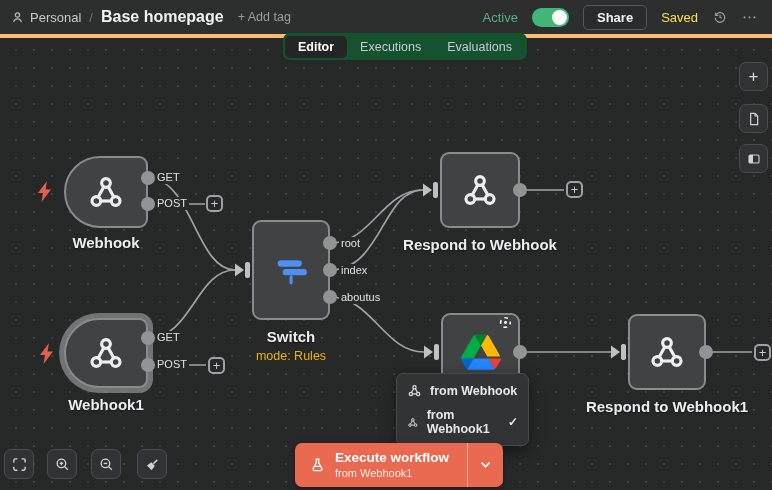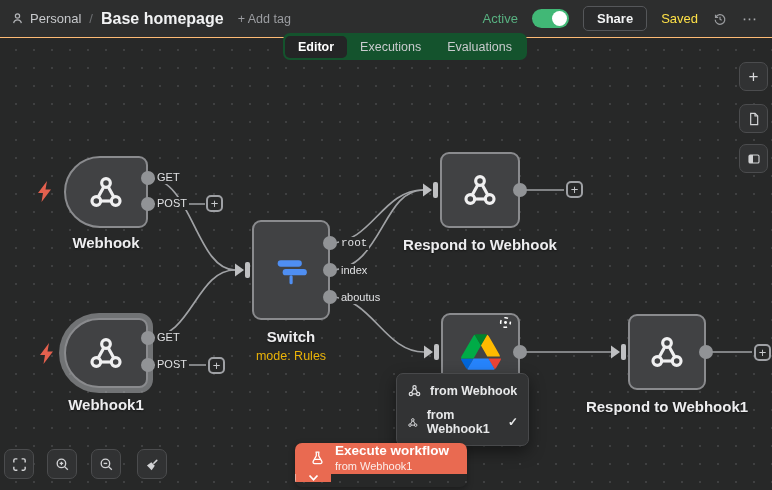--- a/index.html
+++ b/index.html
@@ -2,21 +2,21 @@
 <html><head>
 <meta charset="utf-8">
 <style>
   * { margin:0; padding:0; box-sizing:border-box; }
   html,body { background:#1d1e1f; }
   body { font-family:"Liberation Sans", sans-serif; }
   #app { position:relative; width:772px; height:490px; overflow:hidden; background:#272828; }
 
   
   #topbar { position:absolute; left:0; top:0; width:772px; height:38px; background:#2d2e2e;
-            border-bottom:1px solid #fdba74; display:flex; align-items:center; z-index:10; }
+            border-bottom:4px solid #fdba74; display:flex; align-items:center; z-index:10; }
   .tb-left { display:flex; align-items:center; gap:8px; padding-left:11px; }
   .crumb-proj { display:flex; align-items:center; gap:6px; color:#c7c9cc; font-size:13px; }
   .crumb-sep { color:#6d6f72; font-size:13px; }
   .crumb-title { color:#f1f2f3; font-size:16px; font-weight:700; }
   .add-tag { color:#9b9da1; font-size:12.5px; margin-left:6px; }
   .tb-right { margin-left:auto; display:flex; align-items:center; gap:14px; padding-right:14px; }
   .active-lbl { color:#58b181; font-size:13px; }
   .toggle { width:37px; height:19px; border-radius:10px; background:#41b876; position:relative; }
   .toggle .knob { position:absolute; right:2px; top:2px; width:15px; height:15px; border-radius:50%; background:#fff; }
   .share-btn { background:#2a2b2c; border:1px solid #55575a; color:#f2f3f4; font-size:13px; font-weight:600;
@@ -59,21 +59,21 @@
   .dd-item { display:flex; align-items:center; gap:8px; padding:5px 10px; color:#e7e8e9; font-size:12.5px; font-weight:600; }
   .dd-check { margin-left:auto; color:#e8e9ea; font-size:12px; }
 
   
   .sq-btn { position:absolute; width:30px; height:30px; background:#313233; border:1px solid #4b4c4e;
             border-radius:7px; display:flex; align-items:center; justify-content:center; color:#d2d3d5; z-index:7; padding:0; }
   .sq-btn .big-plus { font-size:17px; color:#d8d9db; line-height:1; }
 
   
   #exec-btn { position:absolute; left:295px; top:443px; height:44px; display:flex; border-radius:7px;
-              overflow:hidden; z-index:8; box-shadow:0 2px 6px rgba(0,0,0,.3);flex-direction:column; }
+              overflow:hidden; z-index:8; box-shadow:0 2px 6px rgba(0,0,0,.3); }
   .exec-main { background:#e96a51; display:flex; align-items:center; gap:9px; padding:0 18px 0 14px; border:none; }
   .exec-text { display:flex; flex-direction:column; align-items:flex-start; line-height:1.25; }
   .exec-title { color:#fff; font-size:13.5px; font-weight:700; }
   .exec-sub { color:rgba(255,255,255,.88); font-size:11px; }
   .exec-caret { background:#e96a51; border:none; border-left:1px solid rgba(255,255,255,.45); width:36px;
                 display:flex; align-items:center; justify-content:center; }
 </style>
 </head>
 <body>
 
@@ -195,21 +195,21 @@
   <button class="plus-btn" style="left:208px; top:357px;">+</button>
   <div class="node-label" style="left:64px; top:396px; width:84px;">Webhook1</div>
 
   <div class="node" style="left:252px; top:220px; width:78px; height:100px;">
     <svg width="40" height="40" viewBox="0 0 24 24" fill="#4f8ef2">
       <rect x="4" y="6.2" width="14.5" height="3.8" rx="1.9"></rect>
       <rect x="7" y="11.4" width="14.5" height="3.8" rx="1.9"></rect>
       <rect x="11.1" y="15.2" width="1.9" height="5.4" rx="0.9"></rect>
     </svg>
   </div>
-  <span class="port-label" style="left:339px; top:237px;font-family:Liberation Mono, monospace;">root</span>
+  <span class="port-label" style="left:339px; top:237px;">root</span>
   <span class="port-label" style="left:339px; top:264px;">index</span>
   <span class="port-label" style="left:339px; top:291px;">aboutus</span>
   <div class="node-label" style="left:252px; top:328px; width:78px;">Switch</div>
   <div class="node-sub" style="left:240px; top:349px; width:102px;">mode: Rules</div>
 
   <div class="node" style="left:440px; top:152px; width:80px; height:76px;">
     <svg width="40" height="40" viewBox="0 0 24 24" fill="none" stroke="#f0f0f1" stroke-width="1.9">
       <circle cx="12" cy="6.6" r="2.6"></circle>
         <circle cx="6.2" cy="17.4" r="2.6"></circle>
         <circle cx="17.8" cy="17.4" r="2.6"></circle>

